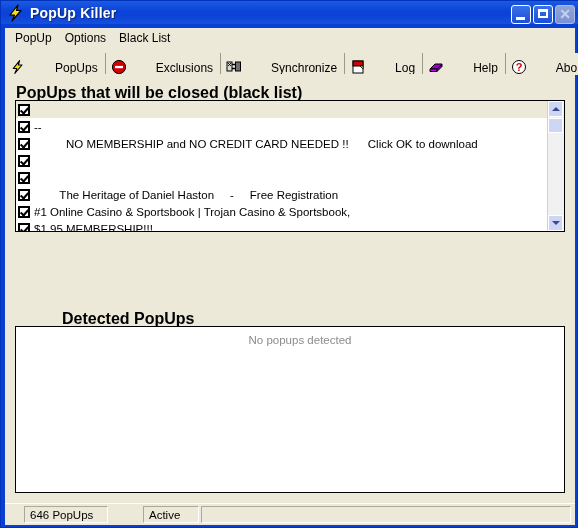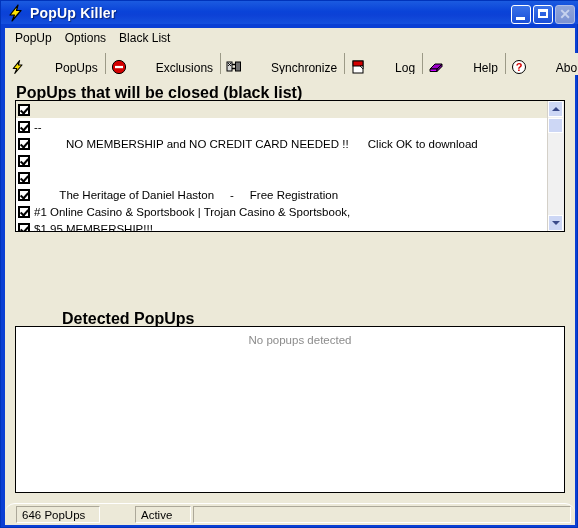--- a/index.html
+++ b/index.html
@@ -265,23 +265,22 @@
 
   
   #statusbar {
     position: absolute;
     left: 0; bottom: 0;
     width: 570px; height: 22px;
     background: #ece9d8;
     border-top: 1px solid #ffffff;
     display: flex;
     align-items: center;
-    padding: 2px 2px 2px 11px;
-    box-sizing: border-box;
-    border-radius: 10px;
+    padding: 2px 2px 2px 19px;
+    box-sizing: border-box;
   }
   .status-pane {
     height: 17px;
     box-sizing: border-box;
     border: 1px solid #aca899;
     border-right-color: #ffffff;
     border-bottom-color: #ffffff;
     background: #ece9d8;
     font-size: 11.5px;
     color: #000000;

